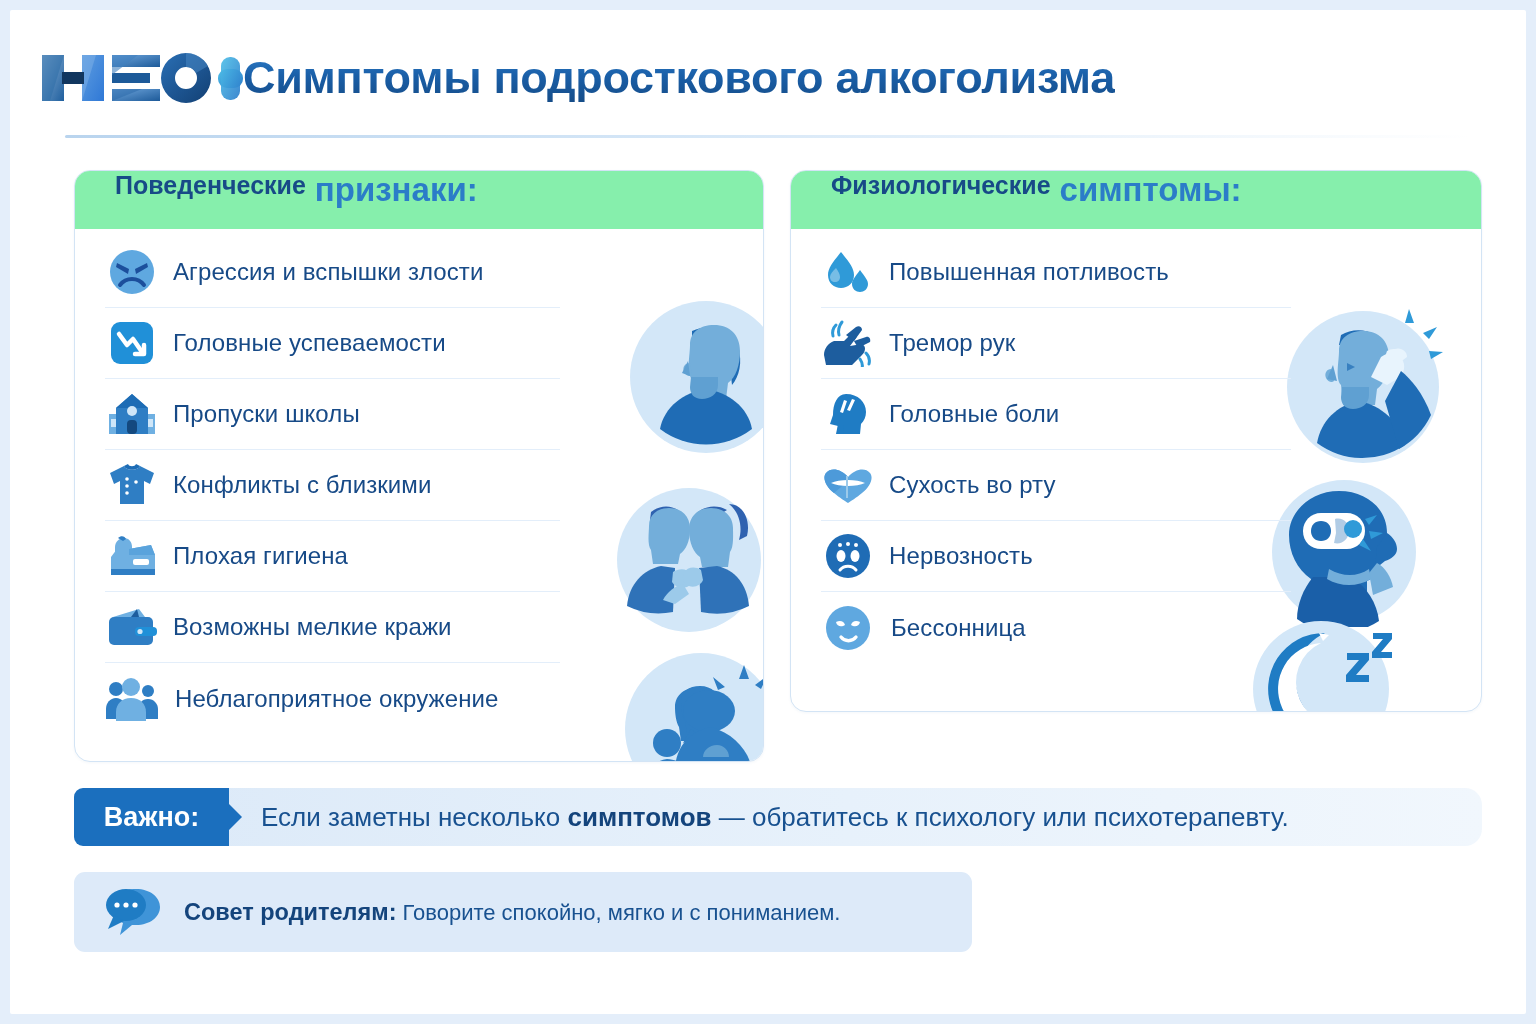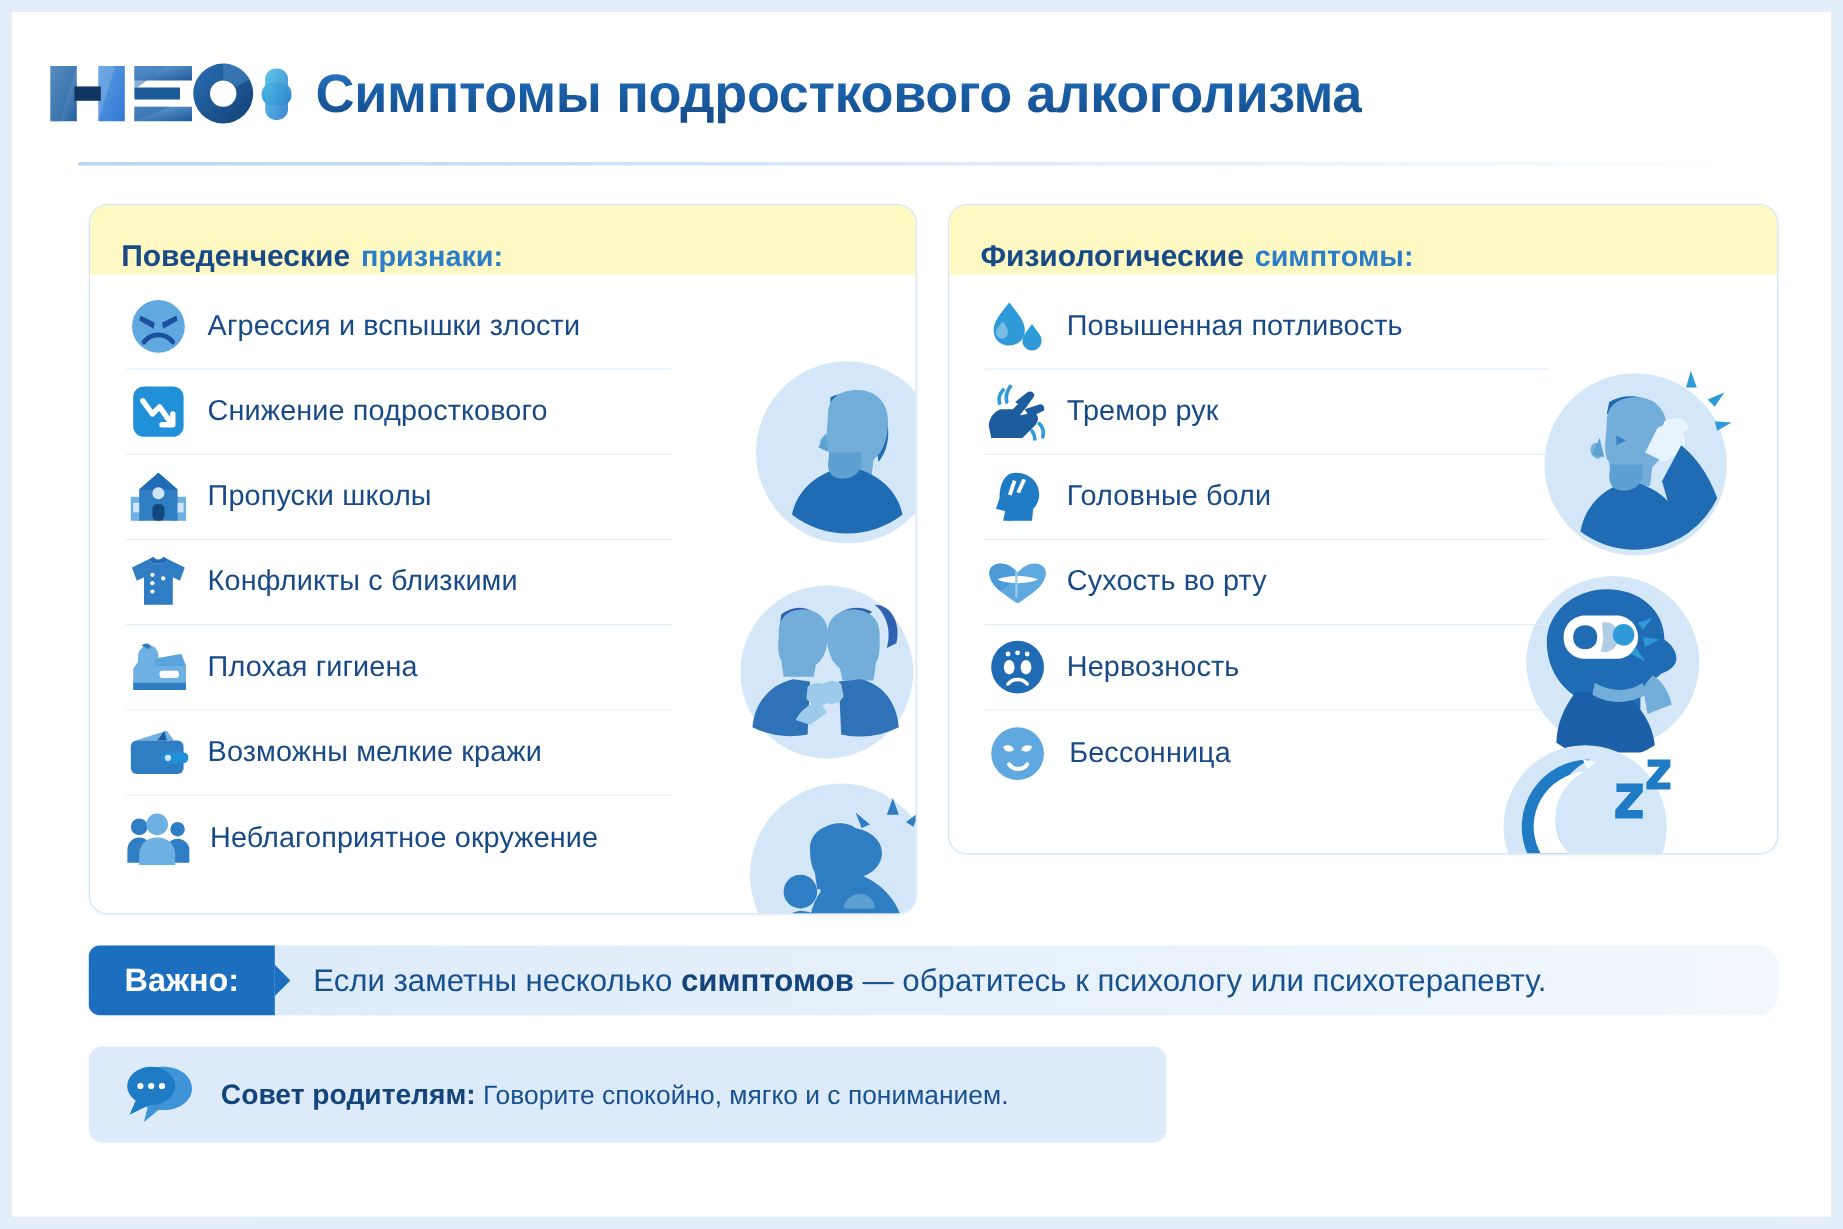--- a/index.html
+++ b/index.html
@@ -23,21 +23,21 @@
     width: 100%; height: 100%;
     background: #ffffff;
     border-radius: 2px;
   }
 
   
   .header {
     position: absolute;
     left: 28px; top: 18px; right: 28px;
     height: 100px;
-    display: flex; align-items: center; gap: 20px;
+    display: flex; align-items: center; gap: 0;
   }
 
   .logo {
     display: flex; align-items: center;
     height: 62px;
     flex: 0 0 auto;
   }
   .logo svg { display:block; }
 
   .title {
@@ -67,26 +67,26 @@
     border: 1.5px solid #d3e4f5;
     border-radius: 16px;
     overflow: hidden;
     box-shadow: 0 1px 3px rgba(40,90,150,.05);
   }
   #panel-left  { left: 64px;  top: 160px; width: 690px;  height: 592px; }
   #panel-right { left: 780px; top: 160px; width: 692px;  height: 542px; }
 
   .panel-head {
     height: 58px;
-    background: #fef9c3;
-    display: flex; align-items: flex-end;
-    padding-left: 26px;
+    background: #86efac;
+    display: flex; align-items: flex-start;
+    padding-left: 40px;
   }
   .panel-head .h-strong { font-size: 25px; font-weight: bold; color: #174a87; }
-  .panel-head .h-light  { font-size: 24px; font-weight: bold; color: #2b7dc8; margin-left: 9px; }
+  .panel-head .h-light  { font-size: 33px; font-weight: bold; color: #2b7dc8; margin-left: 9px; }
 
   .panel-body { position: relative; height: calc(100% - 58px); }
 
   .rows { position: relative; z-index: 2; padding: 8px 0 0 0; }
 
   .row {
     display: flex; align-items: center;
     gap: 14px;
     height: 71px;
     margin: 0 30px 0 30px;
@@ -303,21 +303,21 @@
           </div>
 
           <div class="row">
             <div class="row-icon">
               <svg width="48" height="48" viewBox="0 0 48 48">
                 <rect x="3" y="3" width="42" height="42" rx="9" fill="#2090d8"></rect>
                 <path d="M11 15l8 11 6-6 9 13" stroke="#ffffff" stroke-width="4.5" fill="none" stroke-linejoin="round" stroke-linecap="round"></path>
                 <path d="M36 26v9h-9" stroke="#ffffff" stroke-width="4.5" fill="none" stroke-linecap="round" stroke-linejoin="round"></path>
               </svg>
             </div>
-            <div class="row-label">Снижение подросткового</div>
+            <div class="row-label">Головные успеваемости</div>
           </div>
 
           <div class="row">
             <div class="row-icon">
               <svg width="50" height="44" viewBox="0 0 50 44">
                 <rect x="2" y="22" width="11" height="20" fill="#6fb0e2"></rect>
                 <rect x="37" y="22" width="11" height="20" fill="#6fb0e2"></rect>
                 <path d="M25 2L9 16v26h32V16z" fill="#2f7ec4"></path>
                 <path d="M25 2L9 16h32z" fill="#1d6cb5"></path>
                 <circle cx="25" cy="19" r="5" fill="#cfe6f8"></circle>

